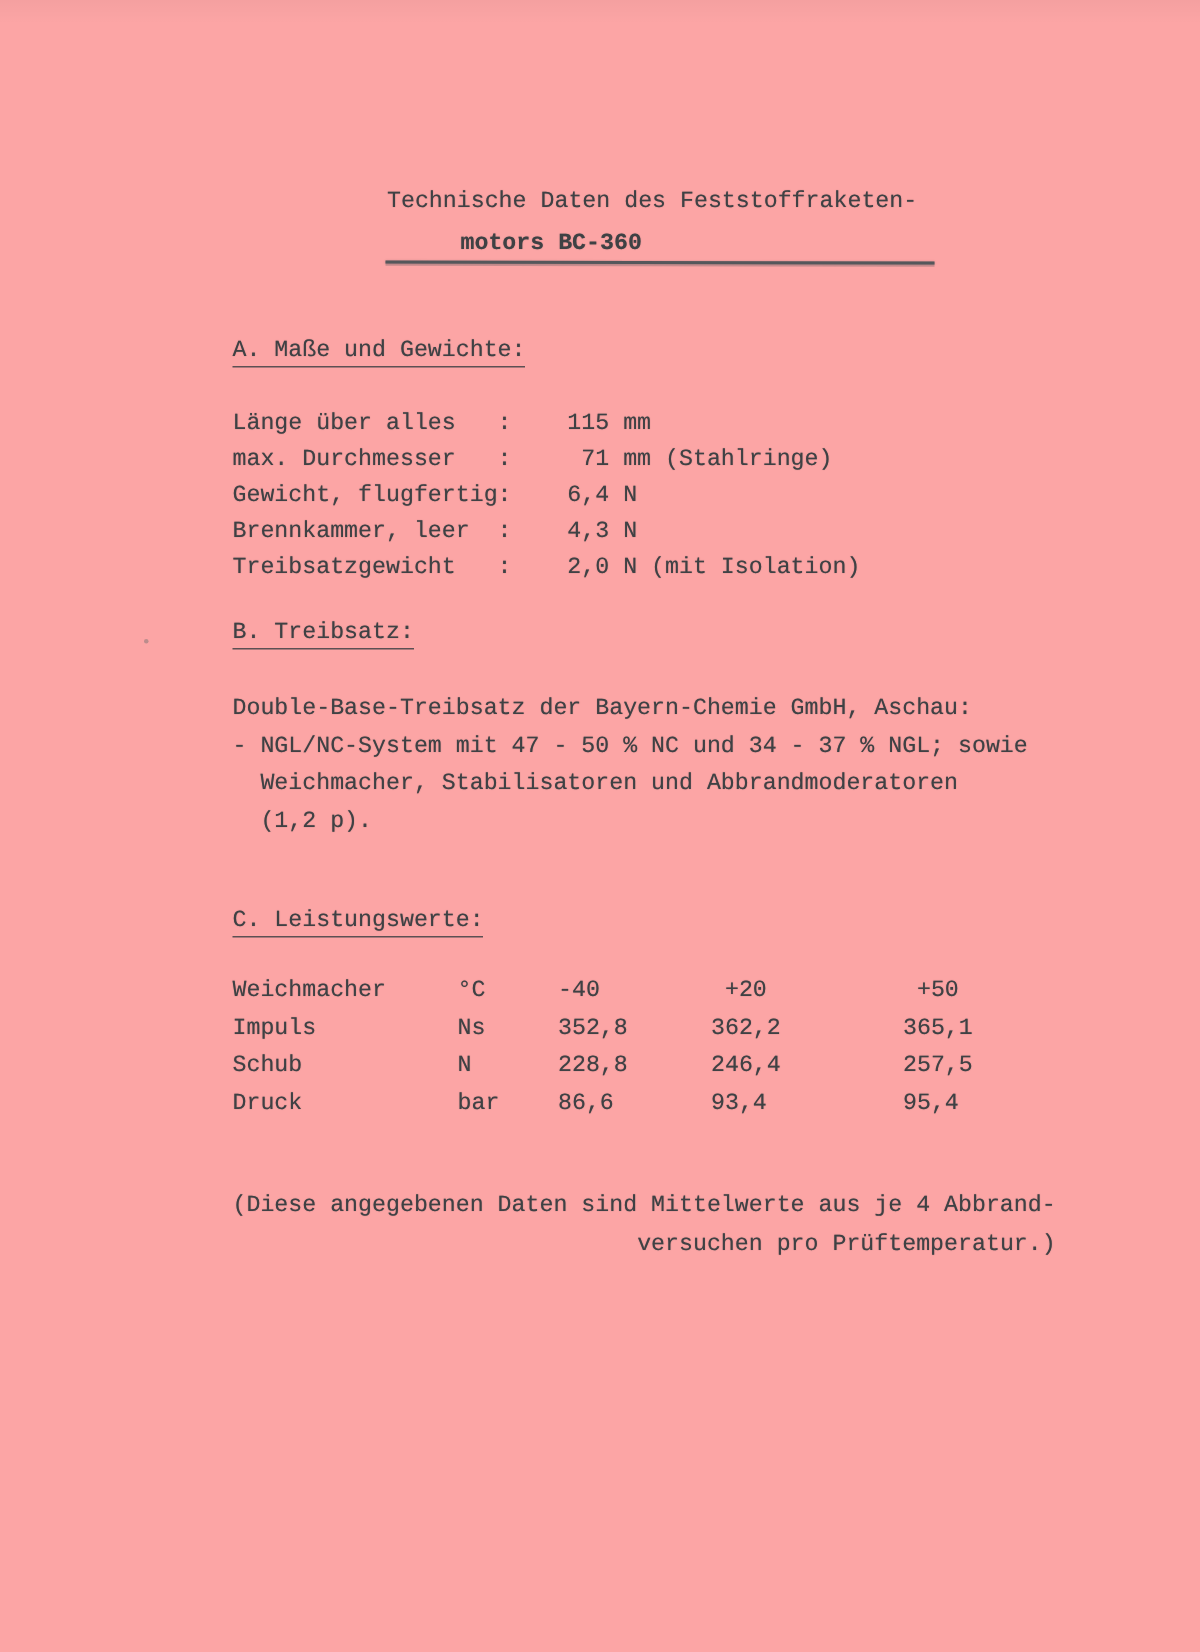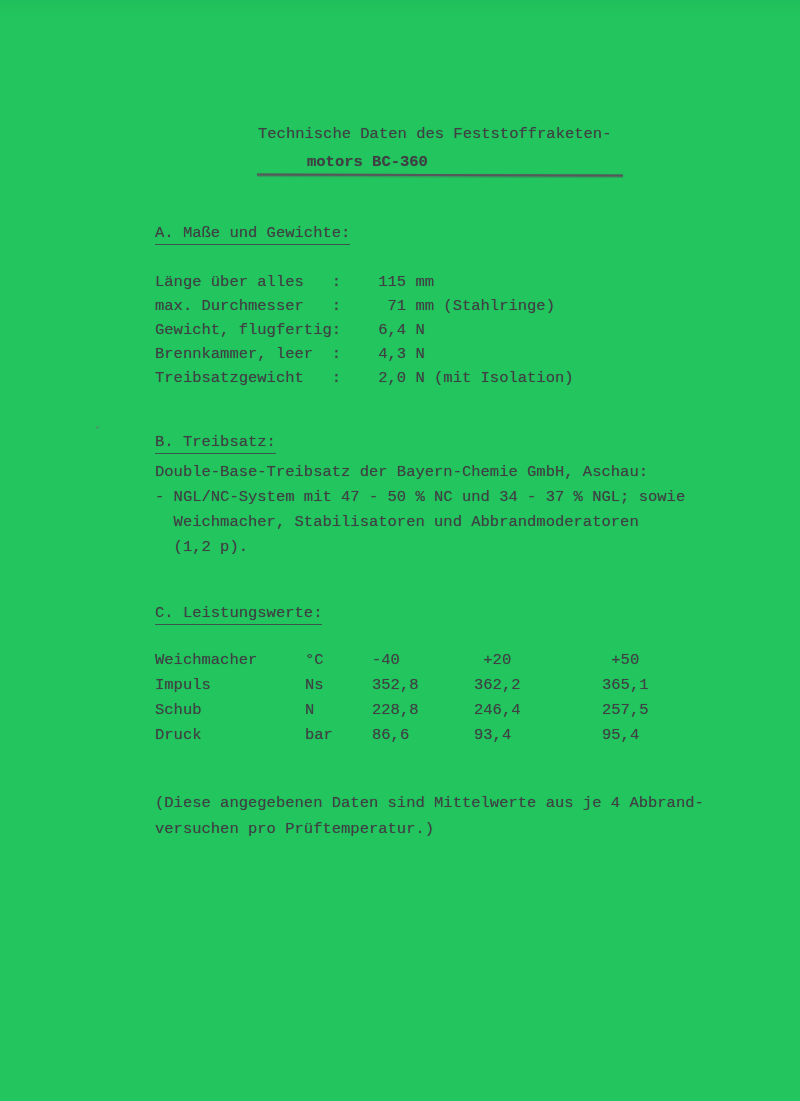--- a/index.html
+++ b/index.html
@@ -4,21 +4,21 @@
 <style>
   html, body {
     margin: 0;
     padding: 0;
     background: #ffffff;
   }
   .page {
     position: relative;
     width: 800px;
     height: 1101px;
-    background: #22c55e;
+    background: #fca5a5;
     overflow: hidden;
     font-family: "Liberation Mono", "DejaVu Sans Mono", monospace;
     font-size: 15.5px;
     color: #3f4144;
   }
   
   .page::before {
     content: "";
     position: absolute;
     left: 0; top: 0; right: 0;
@@ -46,26 +46,26 @@
   }
 
   .heading {
     display: inline-block;
     border-bottom: 1.6px solid rgba(63,65,68,0.85);
     padding-bottom: 2px;
     text-shadow: 0 0 0.7px rgba(63,65,68,0.55);
     white-space: pre;
   }
   .h-a { left: 155px; top: 224px; }
-  .h-b { left: 155px; top: 412px; margin-top: 21px; }
+  .h-b { left: 155px; top: 412px; }
   .h-c { left: 155px; top: 604px; }
 
   .spec-list { left: 155px; top: 270px; line-height: 24px; }
   .para-b    { left: 155px; top: 460px; line-height: 25px; }
-  .footnote  { left: 155px; top: 790px; line-height: 26px; }
+  .footnote  { left: 155px; top: 790px; line-height: 26px; text-align: right; }
 
   .perf-table { left: 155px; top: 648px; line-height: 25px; }
   .perf-row { display: flex; }
   .perf-row > span { white-space: pre; text-shadow: 0 0 0.7px rgba(63,65,68,0.55); }
   .c-param { width: 150px; }
   .c-unit  { width: 67px; }
   .c-v1    { width: 102px; }
   .c-v2    { width: 128px; }
   .c-v3    { width: 120px; }
 

